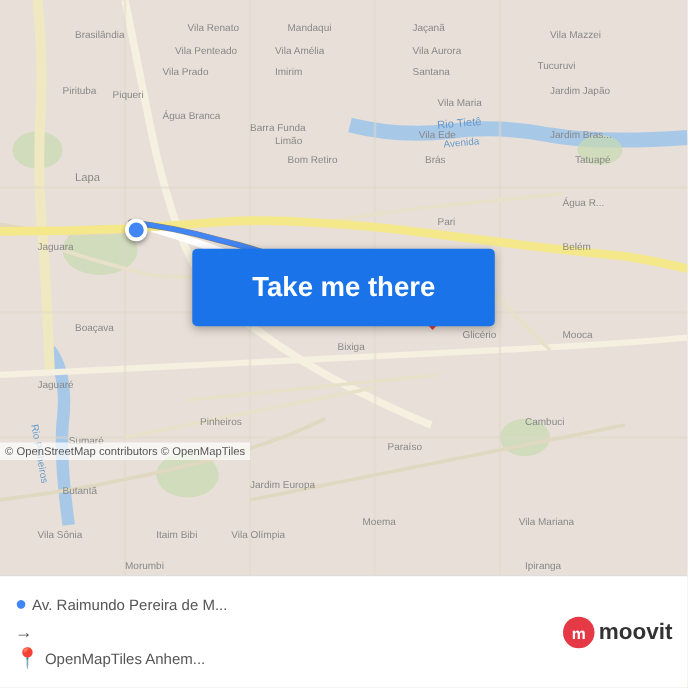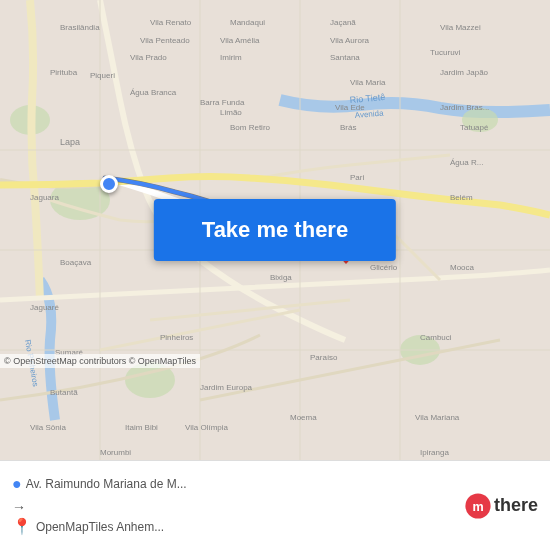--- a/index.html
+++ b/index.html
@@ -271,29 +271,29 @@
   <button id="take-me-there-btn">Take me there</button>
 
   
   <div class="osm-credit">© OpenStreetMap contributors © OpenMapTiles</div>
 </div>
 
 <div id="bottom-bar">
   <div class="route-text">
     <div class="route-from">
       <span style="color:#4285f4; font-size:16px;">●</span>
-      <span>Av. Raimundo Mariana de M...</span>
+      <span>Av. Raimundo Pereira de M...</span>
     </div>
     <div class="route-arrow">→</div>
     <div class="route-to">
       <span style="color:#e53935; font-size:16px;">📍</span>
       <span>OpenMapTiles Anhem...</span>
     </div>
   </div>
 
   <div class="moovit-logo">
     <svg class="moovit-icon" viewBox="0 0 40 40" xmlns="http://www.w3.org/2000/svg">
       <circle cx="20" cy="20" r="18" fill="#e63946"></circle>
       <text x="20" y="27" font-size="18" text-anchor="middle" fill="white" font-family="Arial" font-weight="bold">m</text>
     </svg>
-    <span style="color:#333; font-size:18px; font-weight:bold;">there</span>
+    <span style="color:#333; font-size:18px; font-weight:bold;">moovit</span>
   </div>
 </div>
 
 </body></html>

